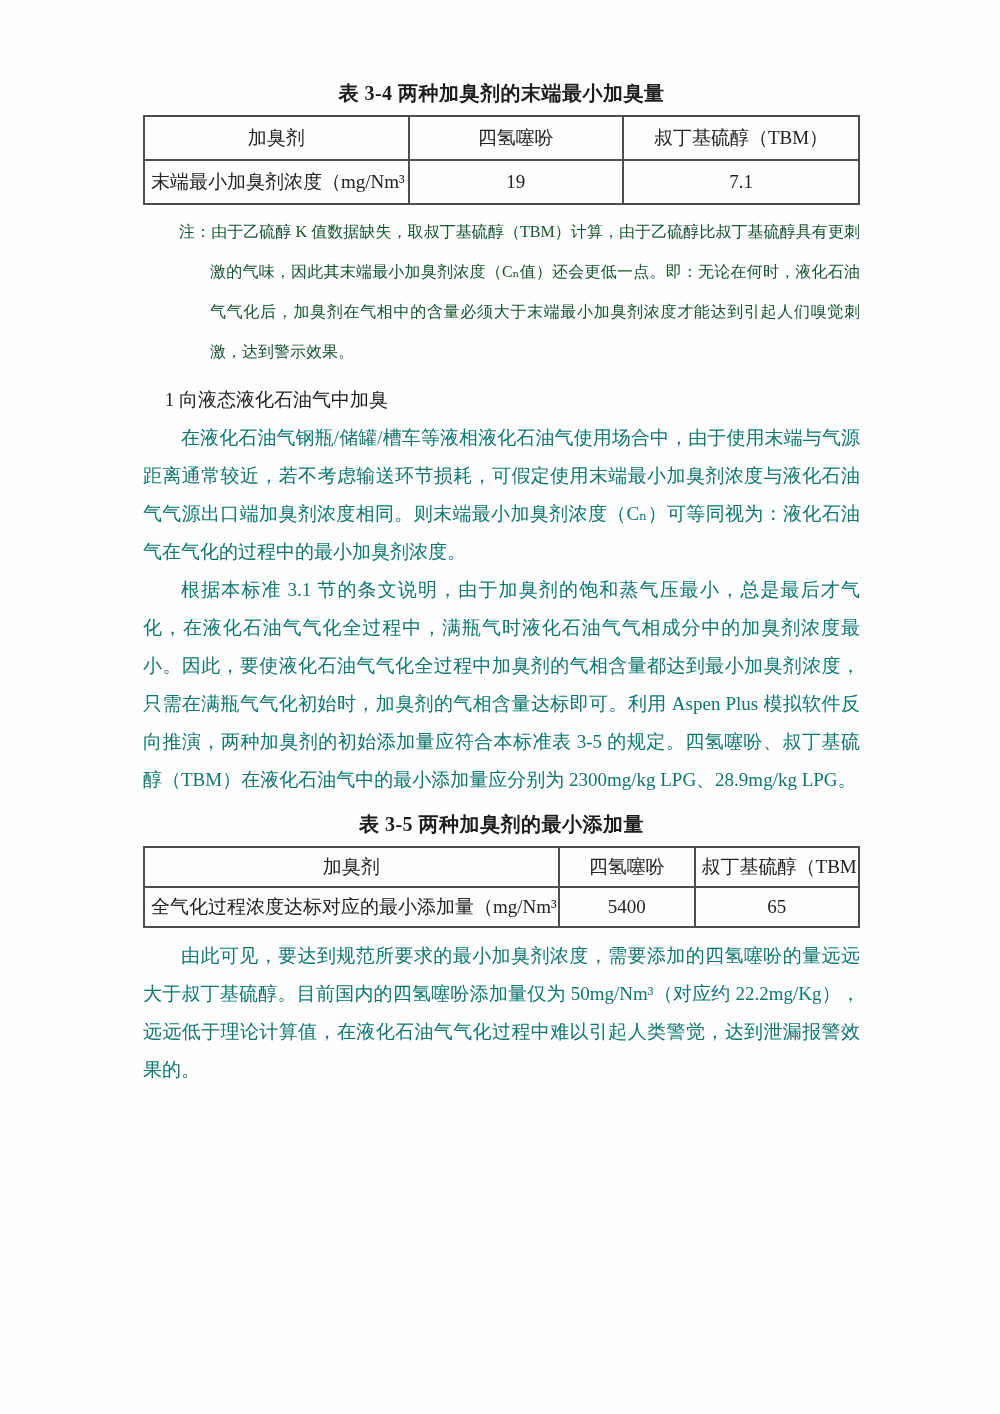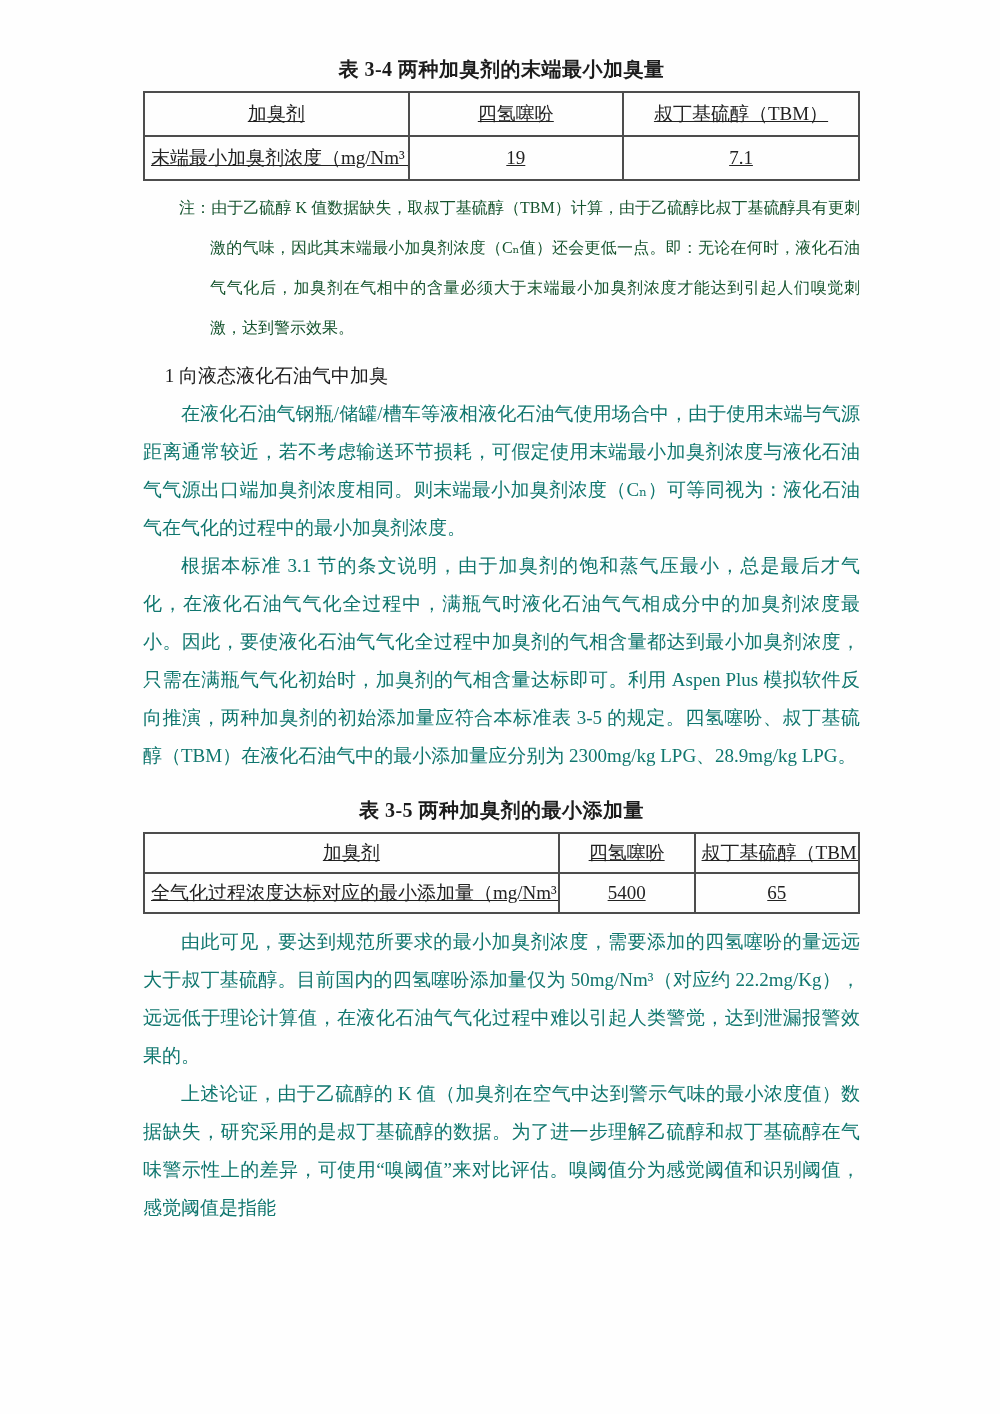--- a/index.html
+++ b/index.html
@@ -6,41 +6,40 @@
   html, body { margin: 0; padding: 0; background: #ffffff; }
 
   .page {
     position: relative;
     width: 1000px;
     height: 1414px;
     margin: 0 auto;
     background: #fefefe;
     color: #1c1c1c;
     font-family: "Liberation Serif", "DejaVu Serif", serif;
-    padding: 56px 140px 0 143px;
+    padding: 80px 140px 0 143px;
     overflow: hidden;
   }
 
   .tbl-title {
     margin: 0 0 9px 0;
     text-align: center;
     font-size: 20px;
     font-weight: bold;
     line-height: 26px;
     letter-spacing: 0.5px;
   }
-  .tbl-title-2 { margin-top: 22px; }
+  .tbl-title-2 { margin-top: 12px; }
 
   table.doc-table {
     width: 100%;
     border-collapse: collapse;
     table-layout: fixed;
     font-size: 19px;
     color: #222;
-    text-decoration: underline;
   }
   table.doc-table th,
   table.doc-table td {
     border: 2px solid #4d4d4d;
     font-weight: normal;
     text-align: center;
     vertical-align: middle;
     padding: 0 6px;
     overflow: hidden;
     white-space: nowrap;
@@ -132,15 +131,14 @@
       <tr>
         <td class="label-cell">全气化过程浓度达标对应的最小添加量（mg/Nm³）</td>
         <td>5400</td>
         <td>65</td>
       </tr>
     </tbody>
   </table>
 
   <p class="body-para after-table">由此可见，要达到规范所要求的最小加臭剂浓度，需要添加的四氢噻吩的量远远大于叔丁基硫醇。目前国内的四氢噻吩添加量仅为 50mg/Nm³（对应约 22.2mg/Kg），远远低于理论计算值，在液化石油气气化过程中难以引起人类警觉，达到泄漏报警效果的。</p>
 
-  <p class="body-para">上述论证，由于乙硫醇的 K 值（加臭剂在空气中达到警示气味的最小浓度值）数据缺失，研究采用的是叔丁基硫醇的数据。为了进一步理解乙硫醇和叔丁基硫醇在气味警示性上的差异，可使用“嗅阈值”来对比评估。嗅阈值分为感觉阈值和识别阈值，感觉阈值是指能</p>
 
 </div>
 
 </body></html>

